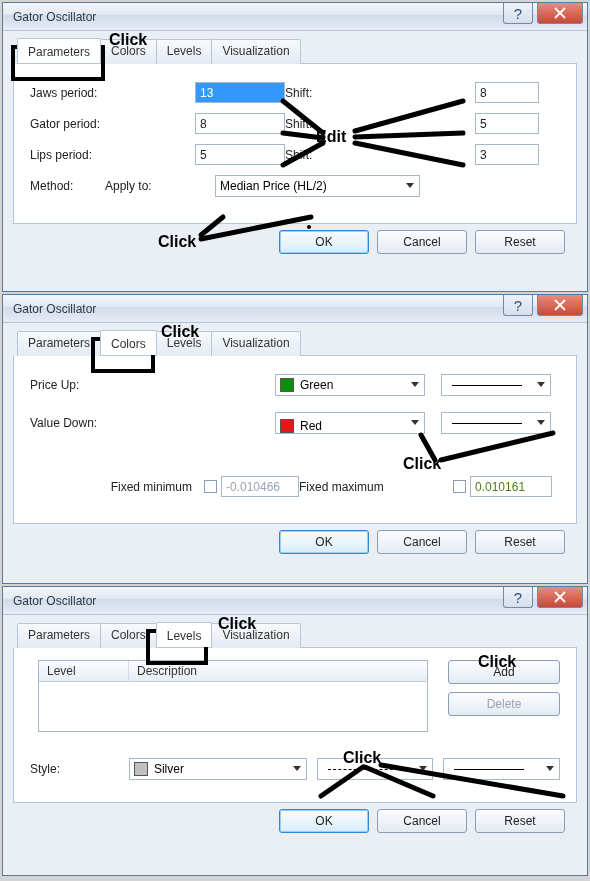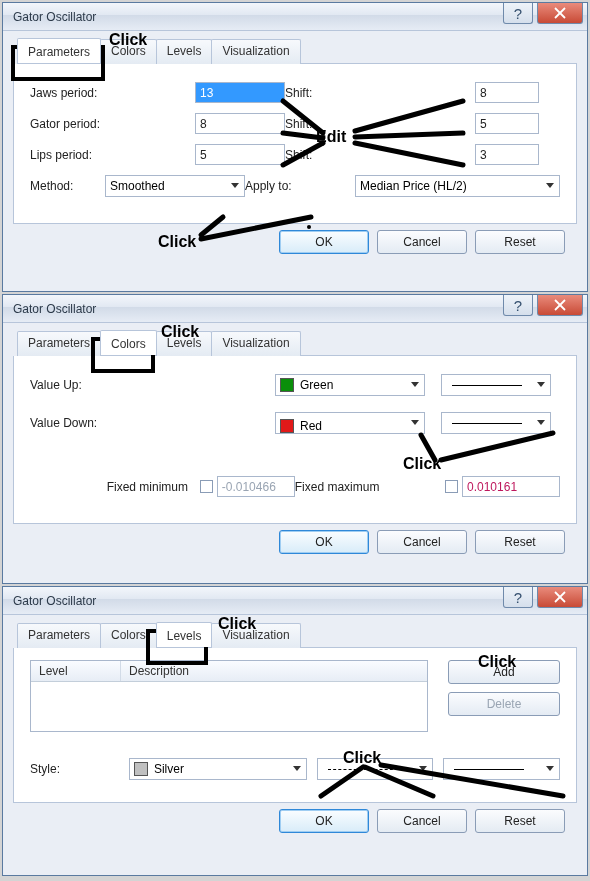--- a/index.html
+++ b/index.html
@@ -93,24 +93,20 @@
         <input class="txt" style="width: 64px;" value="5">
       </div>
       <div class="row">
         <span class="lbl" style="width:165px;">Lips period:</span>
         <input class="txt" style="width: 90px;" value="5">
         <span class="lbl" style="width:190px;">Shift:</span>
         <input class="txt" style="width: 64px;" value="3">
       </div>
       <div class="row" style="margin-top:4px;">
         <span class="lbl" style="width:75px;">Method:</span>
-        <div class="combo" style="width:140px;">
-          <span>Smoothed</span>
-            <span class="tri"></span>
-        </div>
         <span class="lbl" style="width:110px;">Apply to:</span>
         <div class="combo" style="width:205px;">
           <span>Median Price (HL/2)</span>
             <span class="tri"></span>
         </div>
       </div>
     </div>
     <div class="btnrow">
       <div class="btn primary">OK</div>
       <div class="btn">Cancel</div>
@@ -150,21 +146,21 @@
   </div>
   <div class="body">
     <div class="tabs">
       <div class="tab">Parameters</div>
       <div class="tab active">Colors</div>
       <div class="tab">Levels</div>
       <div class="tab">Visualization</div>
     </div>
     <div class="tabcontent">
       <div class="row" style="margin-bottom:16px;">
-        <span class="lbl" style="width:245px;">Value Up:</span>
+        <span class="lbl" style="width:245px;">Price Up:</span>
         <div class="combo" style="width:150px;">
           <span class="swatch" style="background:#0a8f0a;"></span>
           <span>Green</span>
             <span class="tri"></span>
         </div>
         <div style="width:16px;"></div>
         <div class="combo" style="width:110px;">
           <span class="linepreview"></span>
             <span class="tri"></span>
         </div>
@@ -181,21 +177,21 @@
           <span class="linepreview"></span>
             <span class="tri"></span>
         </div>
       </div>
       <div class="row">
         <span class="lbl" style="width:170px; text-align:right;">Fixed minimum</span>
         <span class="chk"></span>
         <input class="txt" style="width: 78px; color: rgb(154, 165, 179);" readonly="" value="-0.010466">
         <span class="lbl" style="width:150px;">Fixed maximum</span>
         <span class="chk"></span>
-        <input class="txt" style="width: 98px; color: #be185d;" readonly="" value="0.010161">
+        <input class="txt" style="width: 82px; color: #4d7c0f;" readonly="" value="0.010161">
       </div>
     </div>
     <div class="btnrow">
       <div class="btn primary">OK</div>
       <div class="btn">Cancel</div>
       <div class="btn">Reset</div>
     </div>
   </div>
 
   <div class="boxmark" style="left:88px; top:42px; width:64px; height:36px;"></div>
@@ -221,21 +217,21 @@
     </div>
   </div>
   <div class="body">
     <div class="tabs">
       <div class="tab">Parameters</div>
       <div class="tab">Colors</div>
       <div class="tab active">Levels</div>
       <div class="tab">Visualization</div>
     </div>
     <div class="tabcontent" style="padding:12px 16px;">
-      <div style="display:flex; gap:20px; margin-bottom:26px;">
+      <div style="display:flex; gap:20px; margin-bottom:26px;margin-left:8px;">
         <div class="listview" style="flex:1;">
           <div class="list-hdr">
             <div class="col" style="width:90px;">Level</div>
             <div class="col" style="flex:1; border-right:none;">Description</div>
           </div>
         </div>
         <div style="width:112px; display:flex; flex-direction:column; gap:8px;">
           <div class="btn" style="width:112px;">Add</div>
           <div class="btn disabled" style="width:112px;">Delete</div>
         </div>

